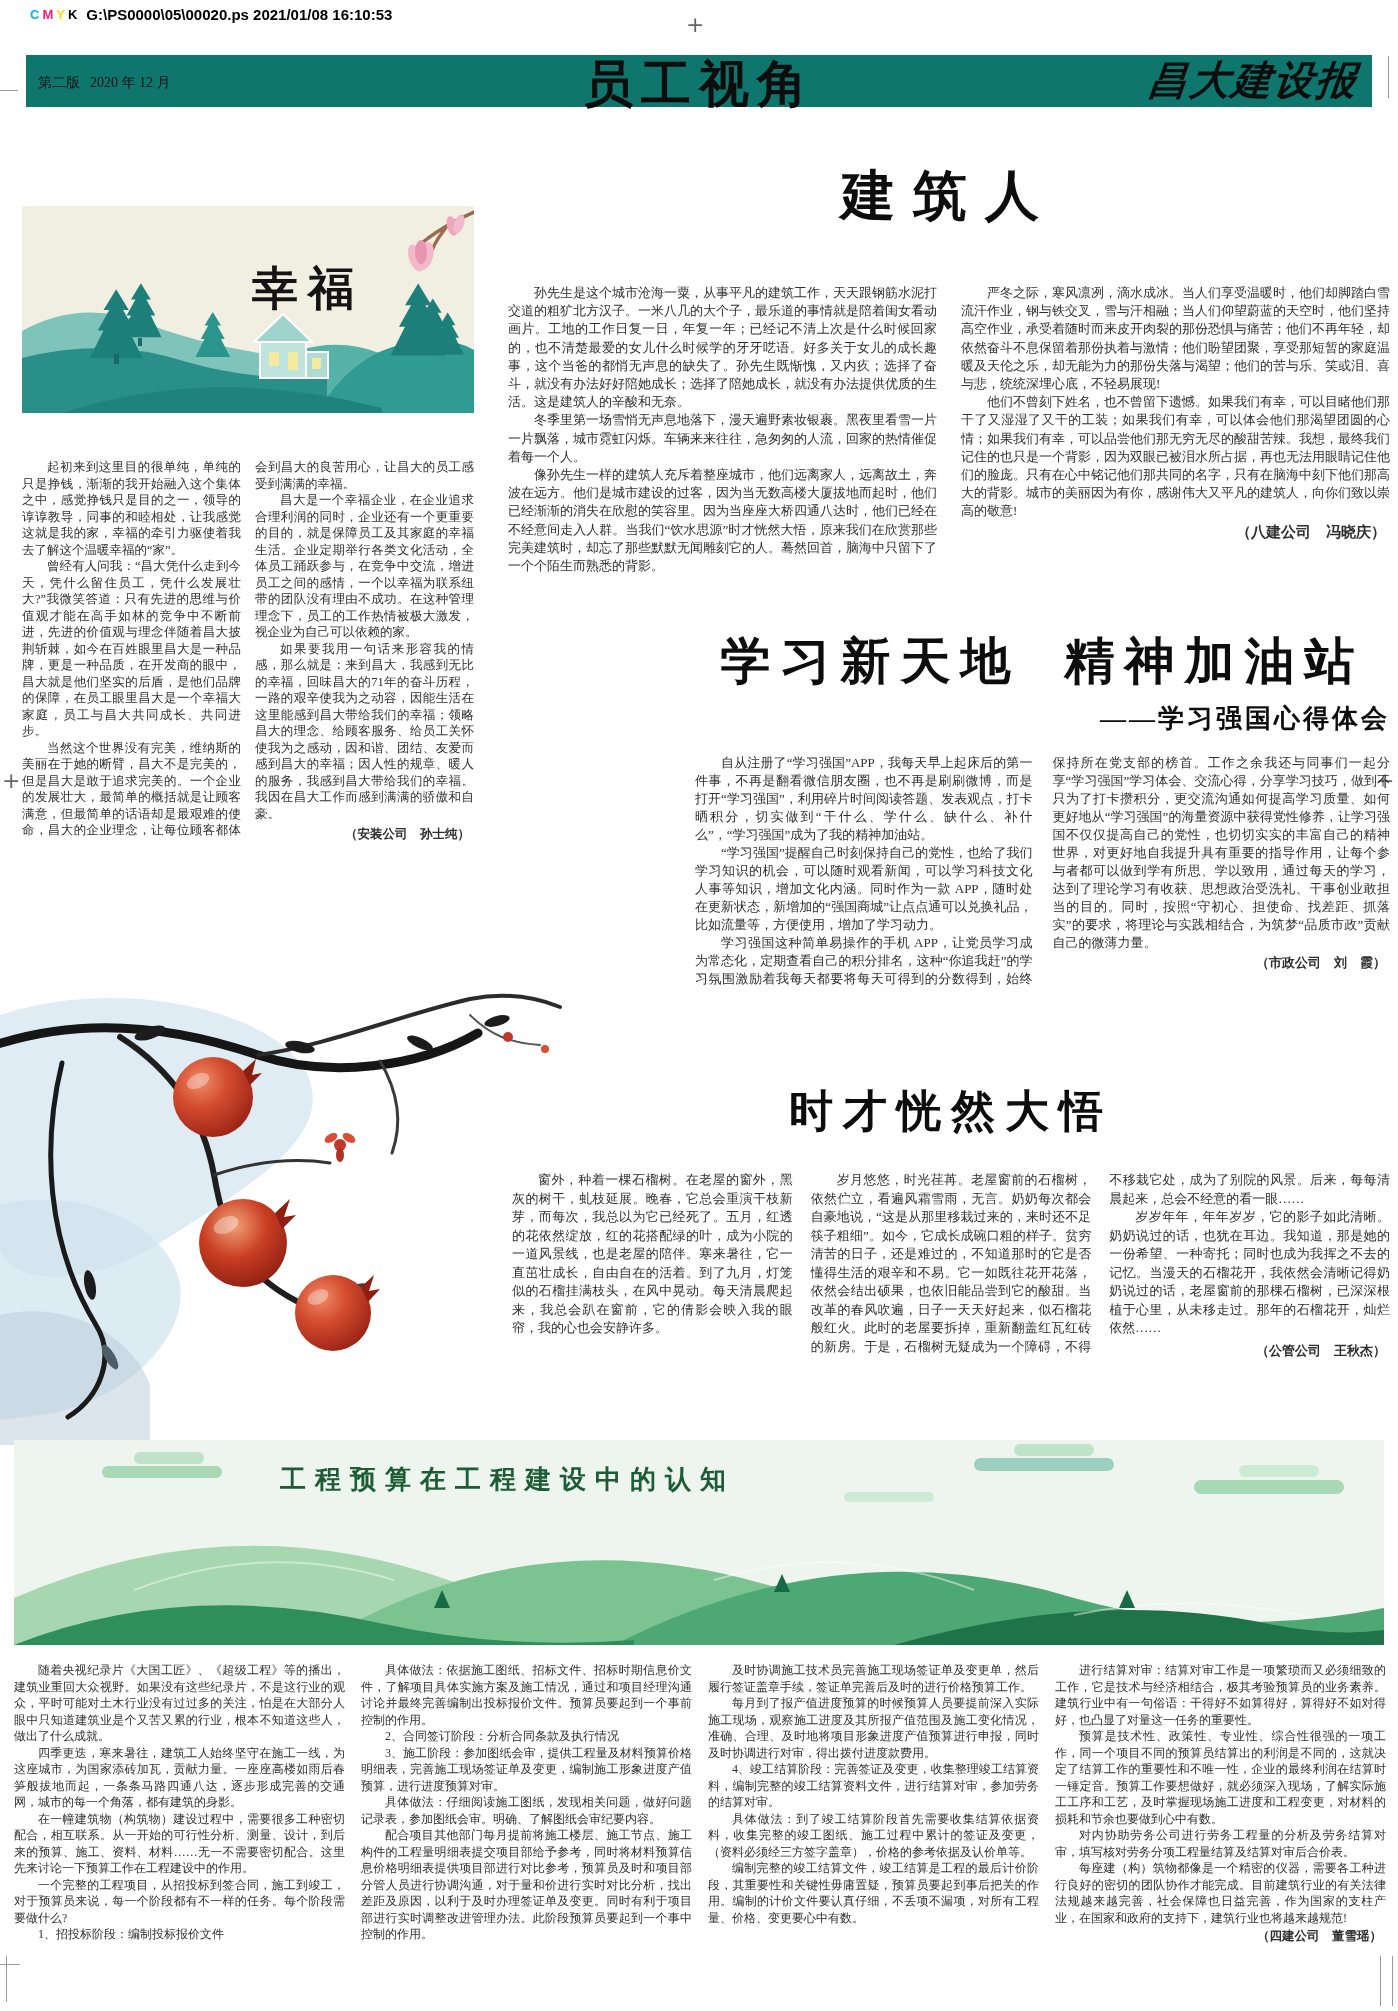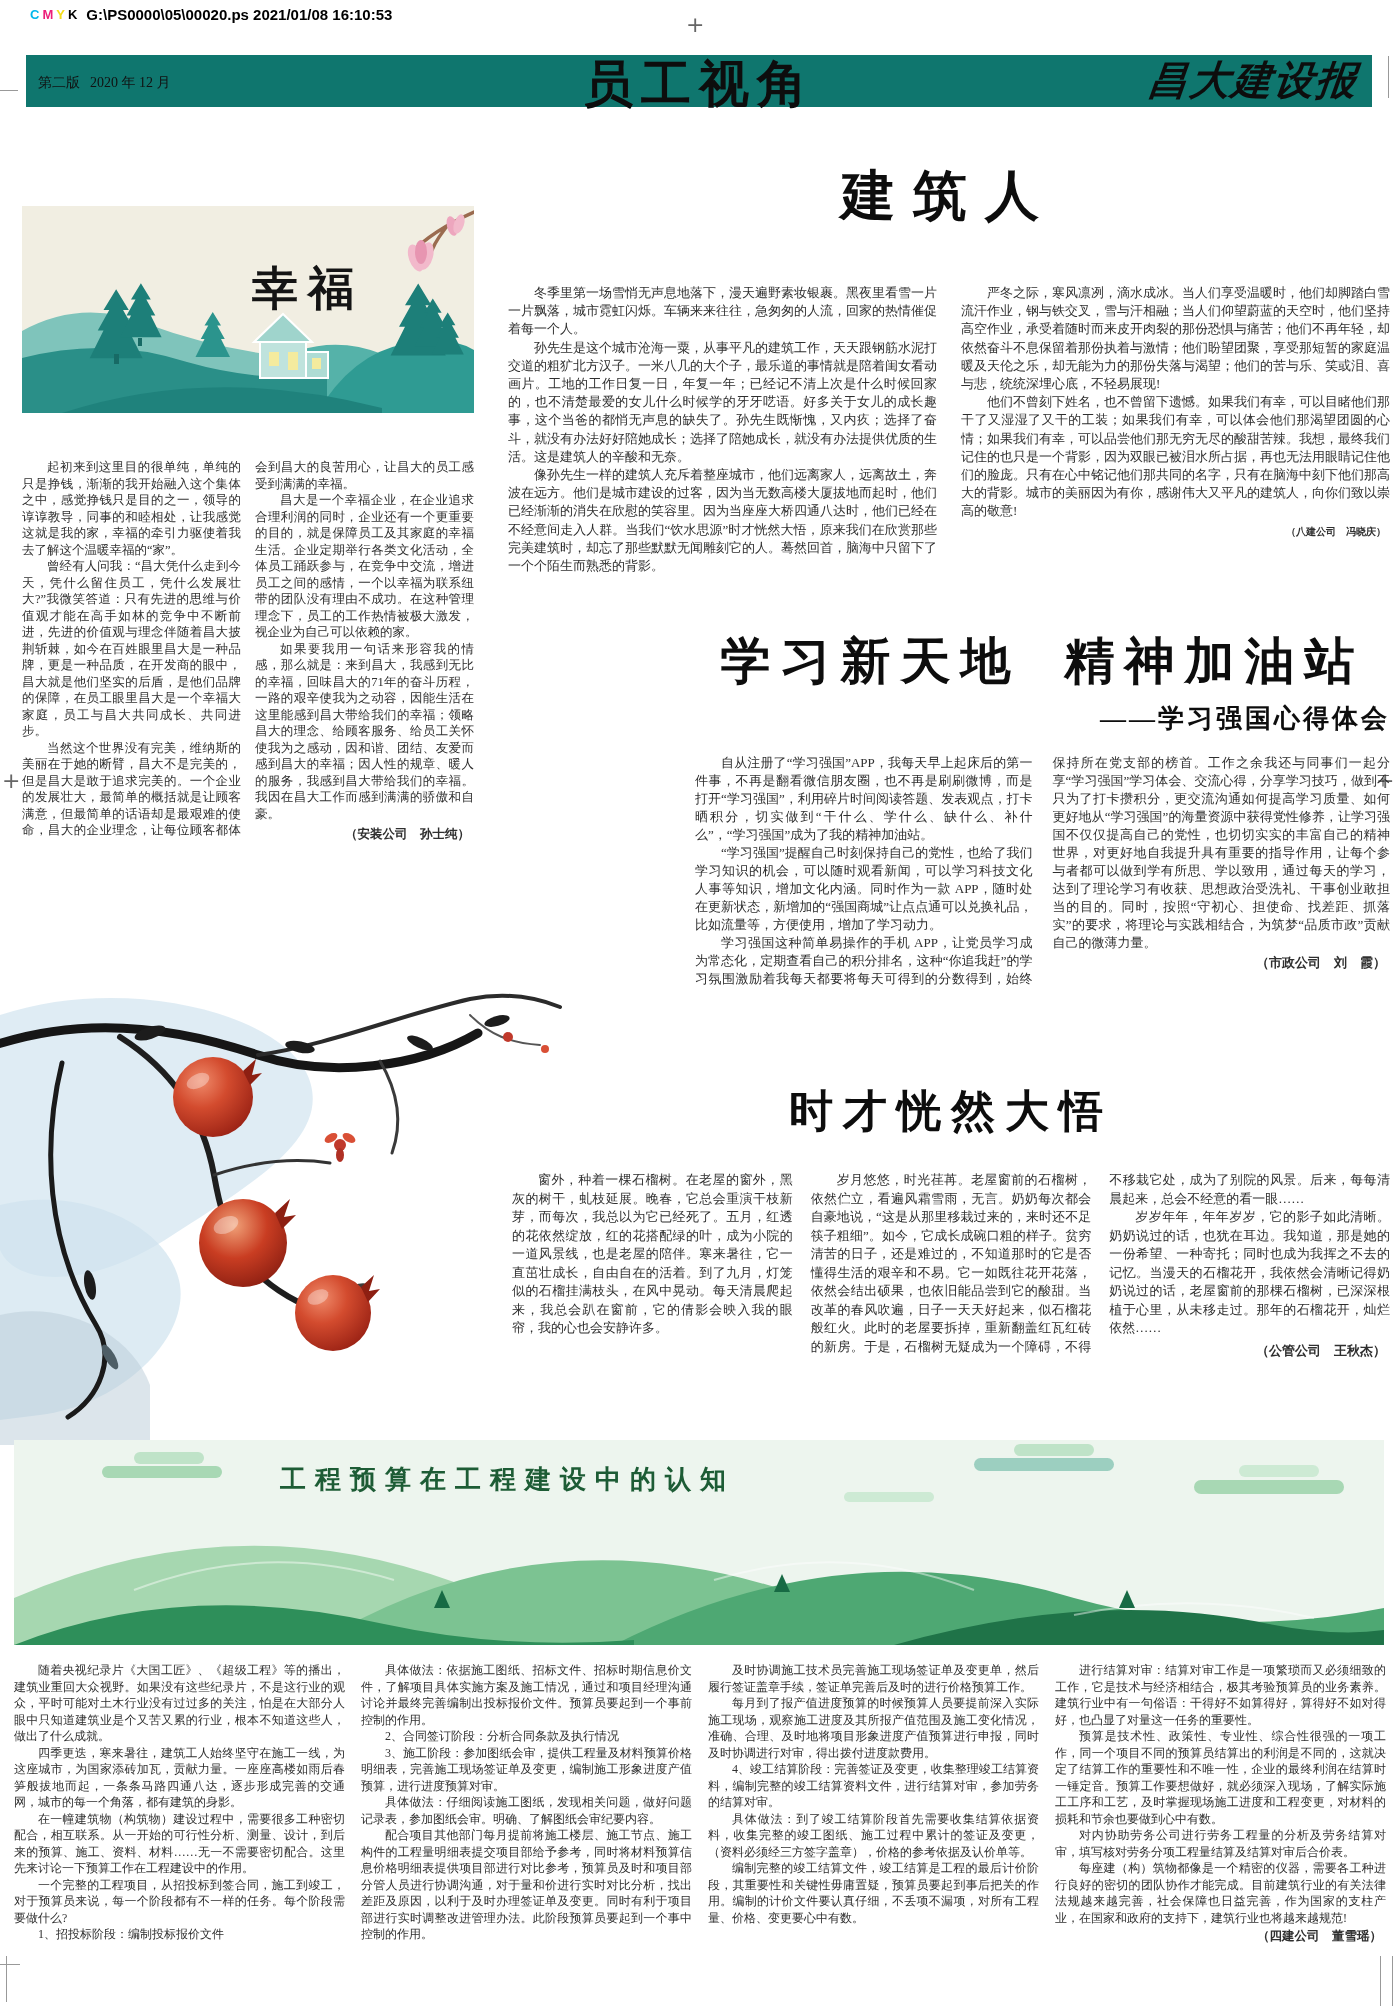--- a/index.html
+++ b/index.html
@@ -26,21 +26,21 @@
   
   .art-xingfu{position:absolute;left:22px;top:140px;width:452px;}
   .xf-ill{display:block;margin-top:66px;}
   .xf-body{margin-top:46px;column-count:2;column-gap:14px;font-size:12.5px;line-height:16.5px;}
   .xf-body .byline{font-size:12.5px;margin-top:4px;}
   
   .art-jzr{position:absolute;left:508px;top:150px;width:882px;}
   .jzr-title{text-align:center;font-size:54px;font-weight:bold;letter-spacing:18px;color:#0d0d0d;
              height:92px;line-height:92px;}
   .jzr-body{margin-top:42px;column-count:2;column-gap:24px;font-size:13px;line-height:18.2px;}
-  .jzr-body .byline{font-size:10px;margin-top:2px;}
+  .jzr-body .byline{font-size:15px;margin-top:2px;}
   
   .art-xuexi{position:absolute;left:695px;top:628px;width:695px;}
   .xx-titles{display:flex;justify-content:center;gap:44px;font-size:50px;font-weight:bold;
              letter-spacing:10px;color:#0d0d0d;}
   .xx-sub{text-align:right;font-size:26px;font-weight:bold;letter-spacing:3px;margin-top:6px;color:#0d0d0d;}
   .xx-body{margin-top:18px;column-count:2;column-gap:20px;font-size:13px;line-height:18px;}
   .xx-body .byline{font-size:13px;margin-top:2px;}
   
   .shiliu-ill{position:absolute;left:0;top:985px;}
   .art-shiliu{position:absolute;left:512px;top:1082px;width:878px;}
@@ -140,22 +140,22 @@
       <p>当然这个世界没有完美，维纳斯的美丽在于她的断臂，昌大不是完美的，但是昌大是敢于追求完美的。一个企业的发展壮大，最简单的概括就是让顾客满意，但最简单的话语却是最艰难的使命，昌大的企业理念，让每位顾客都体会到昌大的良苦用心，让昌大的员工感受到满满的幸福。</p>
       <p>昌大是一个幸福企业，在企业追求合理利润的同时，企业还有一个更重要的目的，就是保障员工及其家庭的幸福生活。企业定期举行各类文化活动，全体员工踊跃参与，在竞争中交流，增进员工之间的感情，一个以幸福为联系纽带的团队没有理由不成功。在这种管理理念下，员工的工作热情被极大激发，视企业为自己可以依赖的家。</p>
       <p>如果要我用一句话来形容我的情感，那么就是：来到昌大，我感到无比的幸福，回味昌大的71年的奋斗历程，一路的艰辛使我为之动容，因能生活在这里能感到昌大带给我们的幸福；领略昌大的理念、给顾客服务、给员工关怀使我为之感动，因和谐、团结、友爱而感到昌大的幸福；因人性的规章、暖人的服务，我感到昌大带给我们的幸福。我因在昌大工作而感到满满的骄傲和自豪。</p>
       <div class="byline">（安装公司　孙士纯）</div>
     </div>
   </div>
 
   <div class="art-jzr">
     <div class="jzr-title">建筑人</div>
     <div class="body-text jzr-body">
+      <p>孙先生是这个城市沧海一粟，从事平凡的建筑工作，天天跟钢筋水泥打交道的粗犷北方汉子。一米八几的大个子，最乐道的事情就是陪着闺女看动画片。工地的工作日复一日，年复一年；已经记不清上次是什么时候回家的，也不清楚最爱的女儿什么时候学的牙牙呓语。好多关于女儿的成长趣事，这个当爸的都悄无声息的缺失了。孙先生既惭愧，又内疚；选择了奋斗，就没有办法好好陪她成长；选择了陪她成长，就没有办法提供优质的生活。这是建筑人的辛酸和无奈。</p>
       <p>冬季里第一场雪悄无声息地落下，漫天遍野素妆银裹。黑夜里看雪一片一片飘落，城市霓虹闪烁。车辆来来往往，急匆匆的人流，回家的热情催促着每一个人。</p>
-      <p>孙先生是这个城市沧海一粟，从事平凡的建筑工作，天天跟钢筋水泥打交道的粗犷北方汉子。一米八几的大个子，最乐道的事情就是陪着闺女看动画片。工地的工作日复一日，年复一年；已经记不清上次是什么时候回家的，也不清楚最爱的女儿什么时候学的牙牙呓语。好多关于女儿的成长趣事，这个当爸的都悄无声息的缺失了。孙先生既惭愧，又内疚；选择了奋斗，就没有办法好好陪她成长；选择了陪她成长，就没有办法提供优质的生活。这是建筑人的辛酸和无奈。</p>
       <p>像孙先生一样的建筑人充斥着整座城市，他们远离家人，远离故土，奔波在远方。他们是城市建设的过客，因为当无数高楼大厦拔地而起时，他们已经渐渐的消失在欣慰的笑容里。因为当座座大桥四通八达时，他们已经在不经意间走入人群。当我们“饮水思源”时才恍然大悟，原来我们在欣赏那些完美建筑时，却忘了那些默默无闻雕刻它的人。蓦然回首，脑海中只留下了一个个陌生而熟悉的背影。</p>
       <p>严冬之际，寒风凛冽，滴水成冰。当人们享受温暖时，他们却脚踏白雪流汗作业，钢与铁交叉，雪与汗相融；当人们仰望蔚蓝的天空时，他们坚持高空作业，承受着随时而来皮开肉裂的那份恐惧与痛苦；他们不再年轻，却依然奋斗不息保留着那份执着与激情；他们盼望团聚，享受那短暂的家庭温暖及天伦之乐，却无能为力的那份失落与渴望；他们的苦与乐、笑或泪、喜与悲，统统深埋心底，不轻易展现!</p>
       <p>他们不曾刻下姓名，也不曾留下遗憾。如果我们有幸，可以目睹他们那干了又湿湿了又干的工装；如果我们有幸，可以体会他们那渴望团圆的心情；如果我们有幸，可以品尝他们那无穷无尽的酸甜苦辣。我想，最终我们记住的也只是一个背影，因为双眼已被泪水所占据，再也无法用眼睛记住他们的脸庞。只有在心中铭记他们那共同的名字，只有在脑海中刻下他们那高大的背影。城市的美丽因为有你，感谢伟大又平凡的建筑人，向你们致以崇高的敬意!</p>
       <div class="byline">（八建公司　冯晓庆）</div>
     </div>
   </div>
 
   <div class="art-xuexi">
     <div class="xx-titles">
       <span>学习新天地</span>

